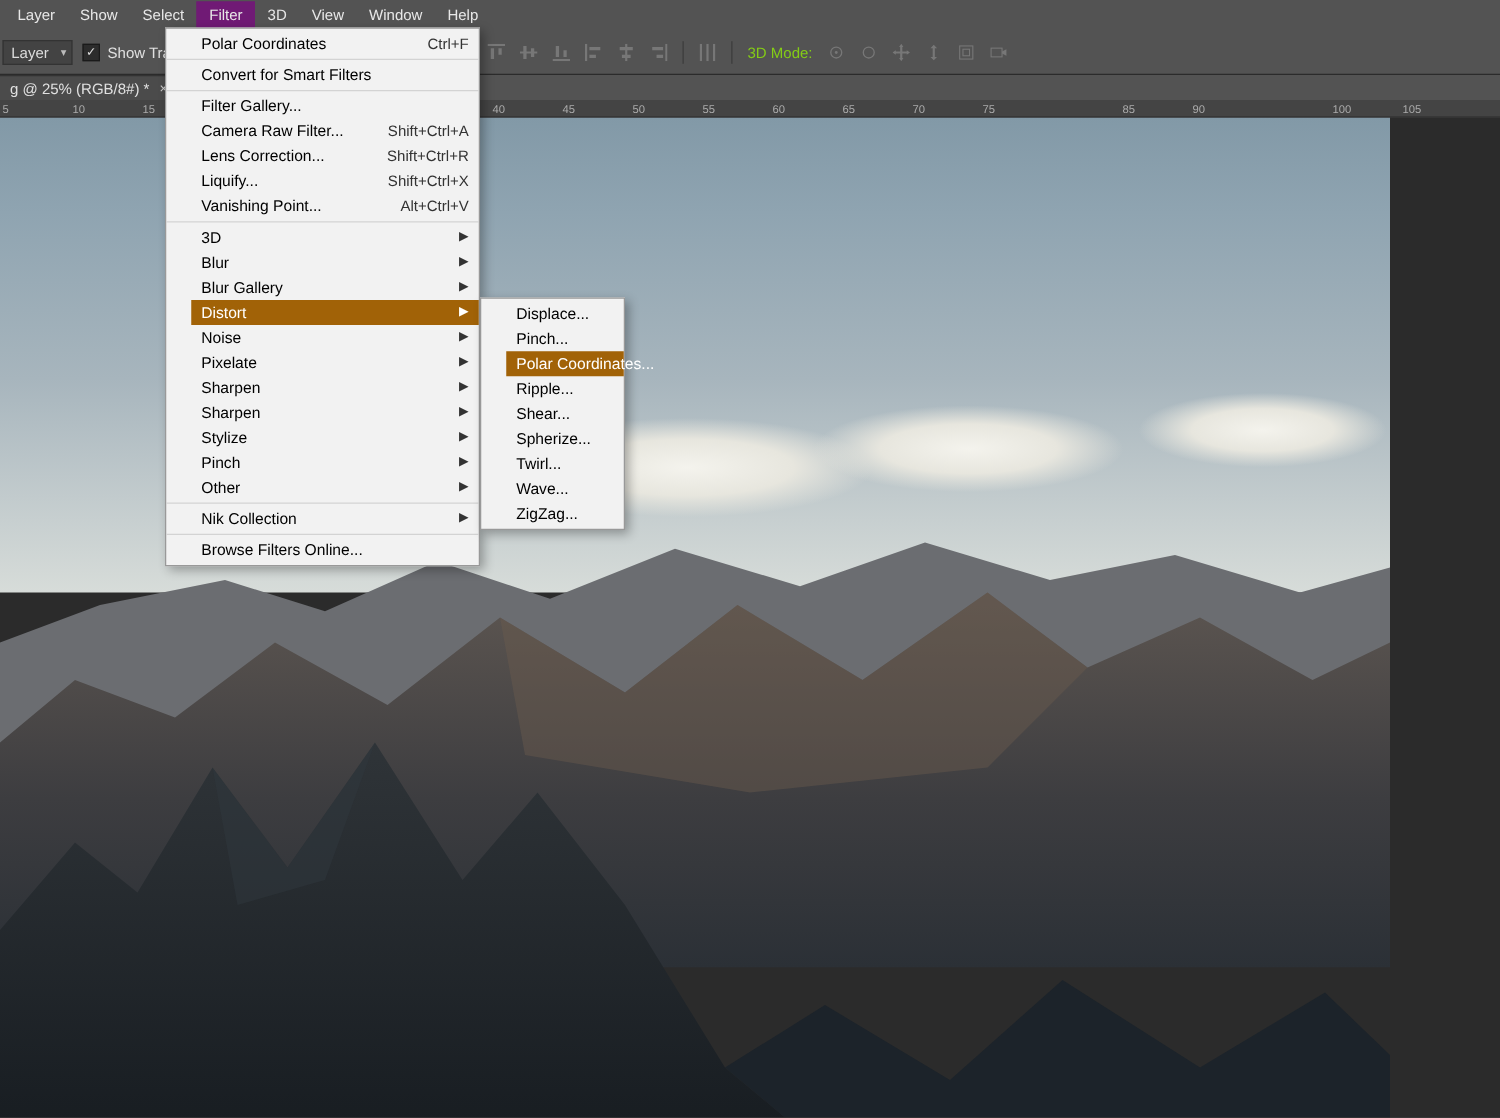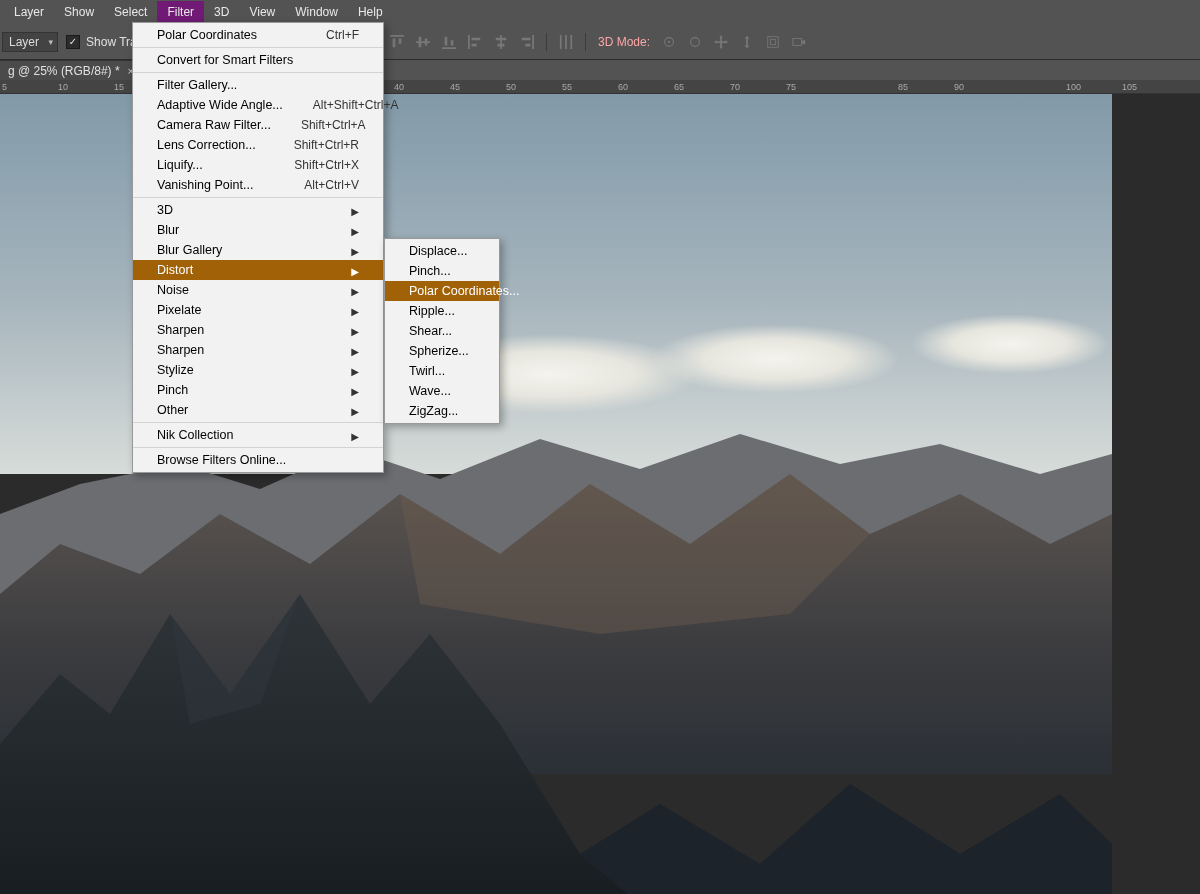--- a/index.html
+++ b/index.html
@@ -46,21 +46,21 @@
     width: 14px; height: 14px; background: #2c2c2c; border: 1px solid #1a1a1a;
     display: flex; align-items: center; justify-content: center;
     font-size: 10px; color: #e0e0e0;
   }
   .opt-right {
     position: absolute; left: 390px; top: 0; height: 36px;
     display: flex; align-items: center; gap: 12px; color: #888;
   }
   .opt-icon { width: 14px; height: 14px; color: #777; display: inline-block; }
   .opt-sep { width: 1px; height: 18px; background: #3c3c3c; }
-  .mode-label { color:#fca5a5; font-size:12px; }
+  .mode-label { color:#84cc16; font-size:12px; }
 
   
   .doctab {
     position: absolute; top: 60px; left: 0; height: 20px;
     display: flex; align-items: center;
   }
   .tab {
     background: #4b4b4b; color: #e0e0e0; padding: 3px 10px 3px 8px;
     font-size: 12px; display: flex; align-items: center; gap: 8px;
     border-top: 1px solid #333; border-right: 1px solid #333;
@@ -104,23 +104,24 @@
   .ridge-mid { position:absolute; top:340px; left:0; right:0; height:340px; }
   .ridge-near { position:absolute; top:460px; left:0; right:0; height:400px; }
 
   
   .dropdown {
     position: absolute; background: #f2f2f2; border: 1px solid #999;
     box-shadow: 3px 3px 8px rgba(0,0,0,0.3);
     color: #000; font-size: 12.5px;
   }
   .dd-item {
-    padding: 3px 24px; display: flex; align-items: flex-end;
+    padding: 3px 8px; display: flex; align-items: flex-start;
     justify-content: space-between; cursor: default;
     white-space: nowrap;
+    margin-left: 20px;
   }
   .dd-item.highlight { background: #a16207; color: #fff; }
   .dd-sep { height: 1px; background: #d3d3d3; margin: 2px 0; }
   .dd-shortcut { color: #333; font-size: 12px; margin-left: 30px; }
   .submenu-arrow { font-size: 10px; color: #333; margin-left: 30px; }
   .dd-item.highlight .submenu-arrow { color:#fff; }
 
   .filter-menu { top: 22px; left: 132px; width: 252px; padding: 2px 0; }
   .distort-submenu { top: 238px; left: 384px; width: 116px; padding: 2px 0; }
 </style>
@@ -274,24 +275,20 @@
     </div>
     <div class="dd-sep"></div>
     <div class="dd-item">
       <span>Convert for Smart Filters</span>
     </div>
     <div class="dd-sep"></div>
     <div class="dd-item">
       <span>Filter Gallery...</span>
     </div>
     <div class="dd-item">
-      <span>Adaptive Wide Angle...</span>
-      <span class="dd-shortcut">Alt+Shift+Ctrl+A</span>
-    </div>
-    <div class="dd-item">
       <span>Camera Raw Filter...</span>
       <span class="dd-shortcut">Shift+Ctrl+A</span>
     </div>
     <div class="dd-item">
       <span>Lens Correction...</span>
       <span class="dd-shortcut">Shift+Ctrl+R</span>
     </div>
     <div class="dd-item">
       <span>Liquify...</span>
       <span class="dd-shortcut">Shift+Ctrl+X</span>

